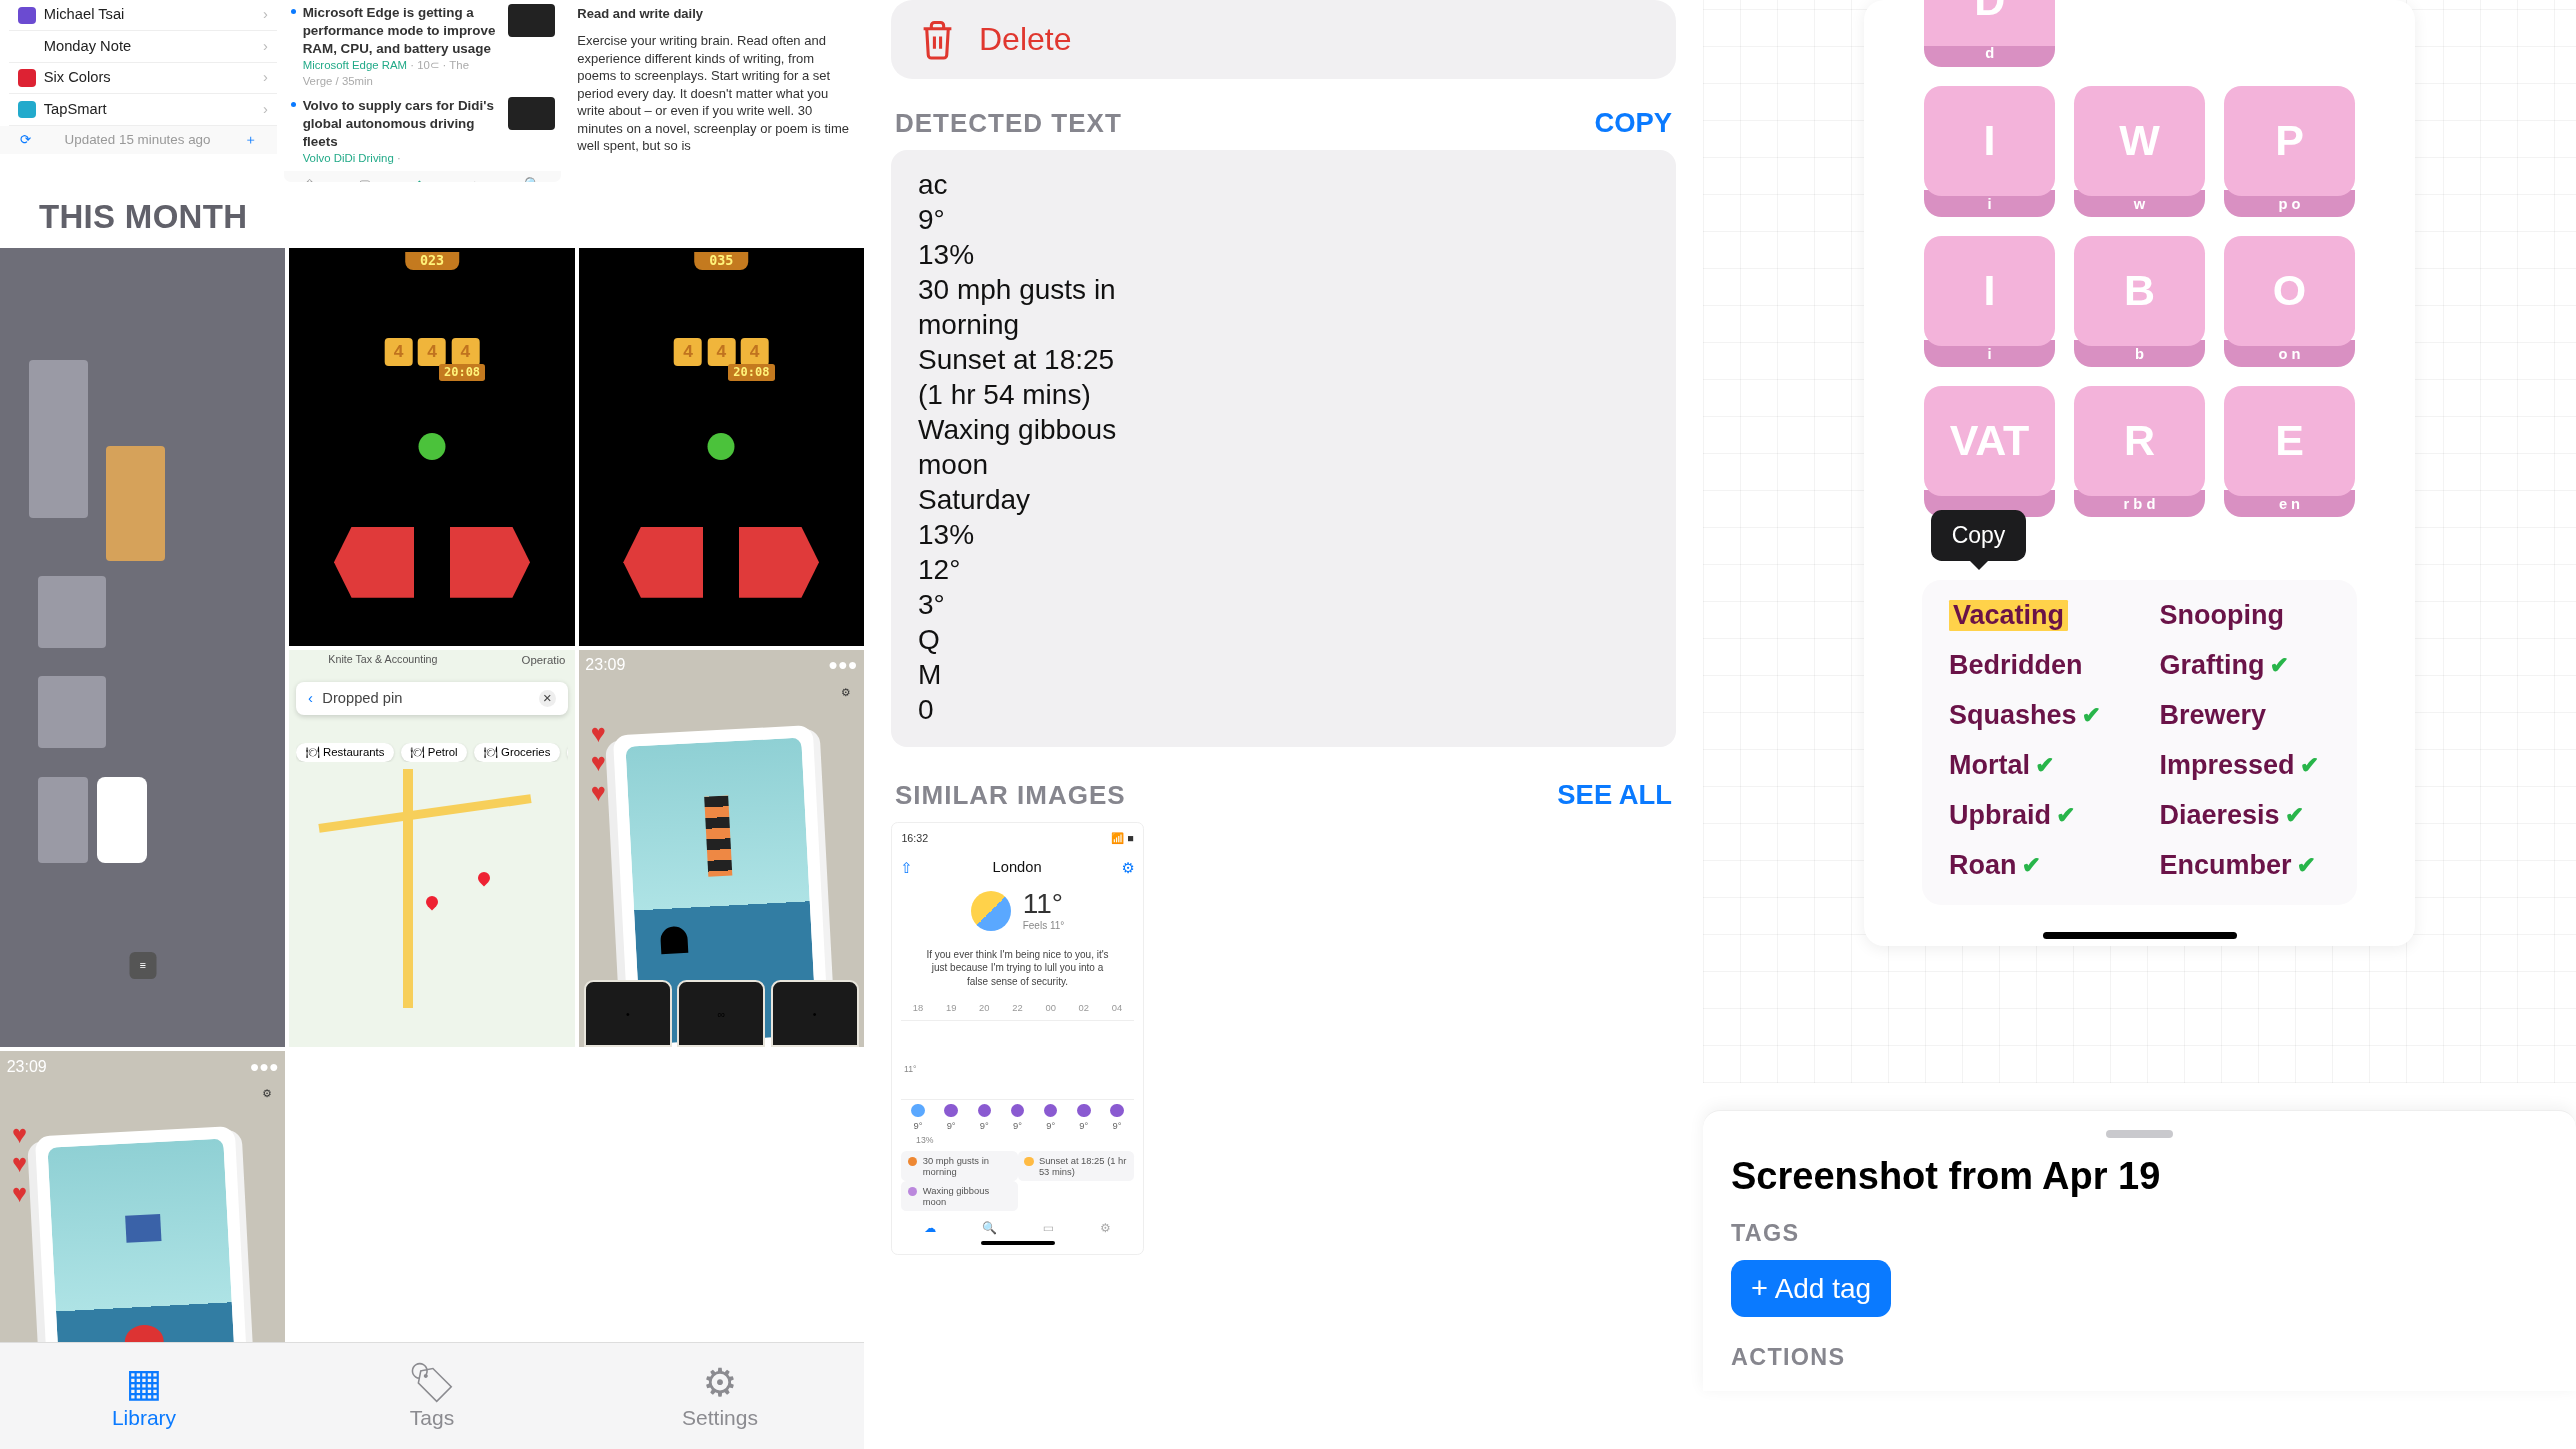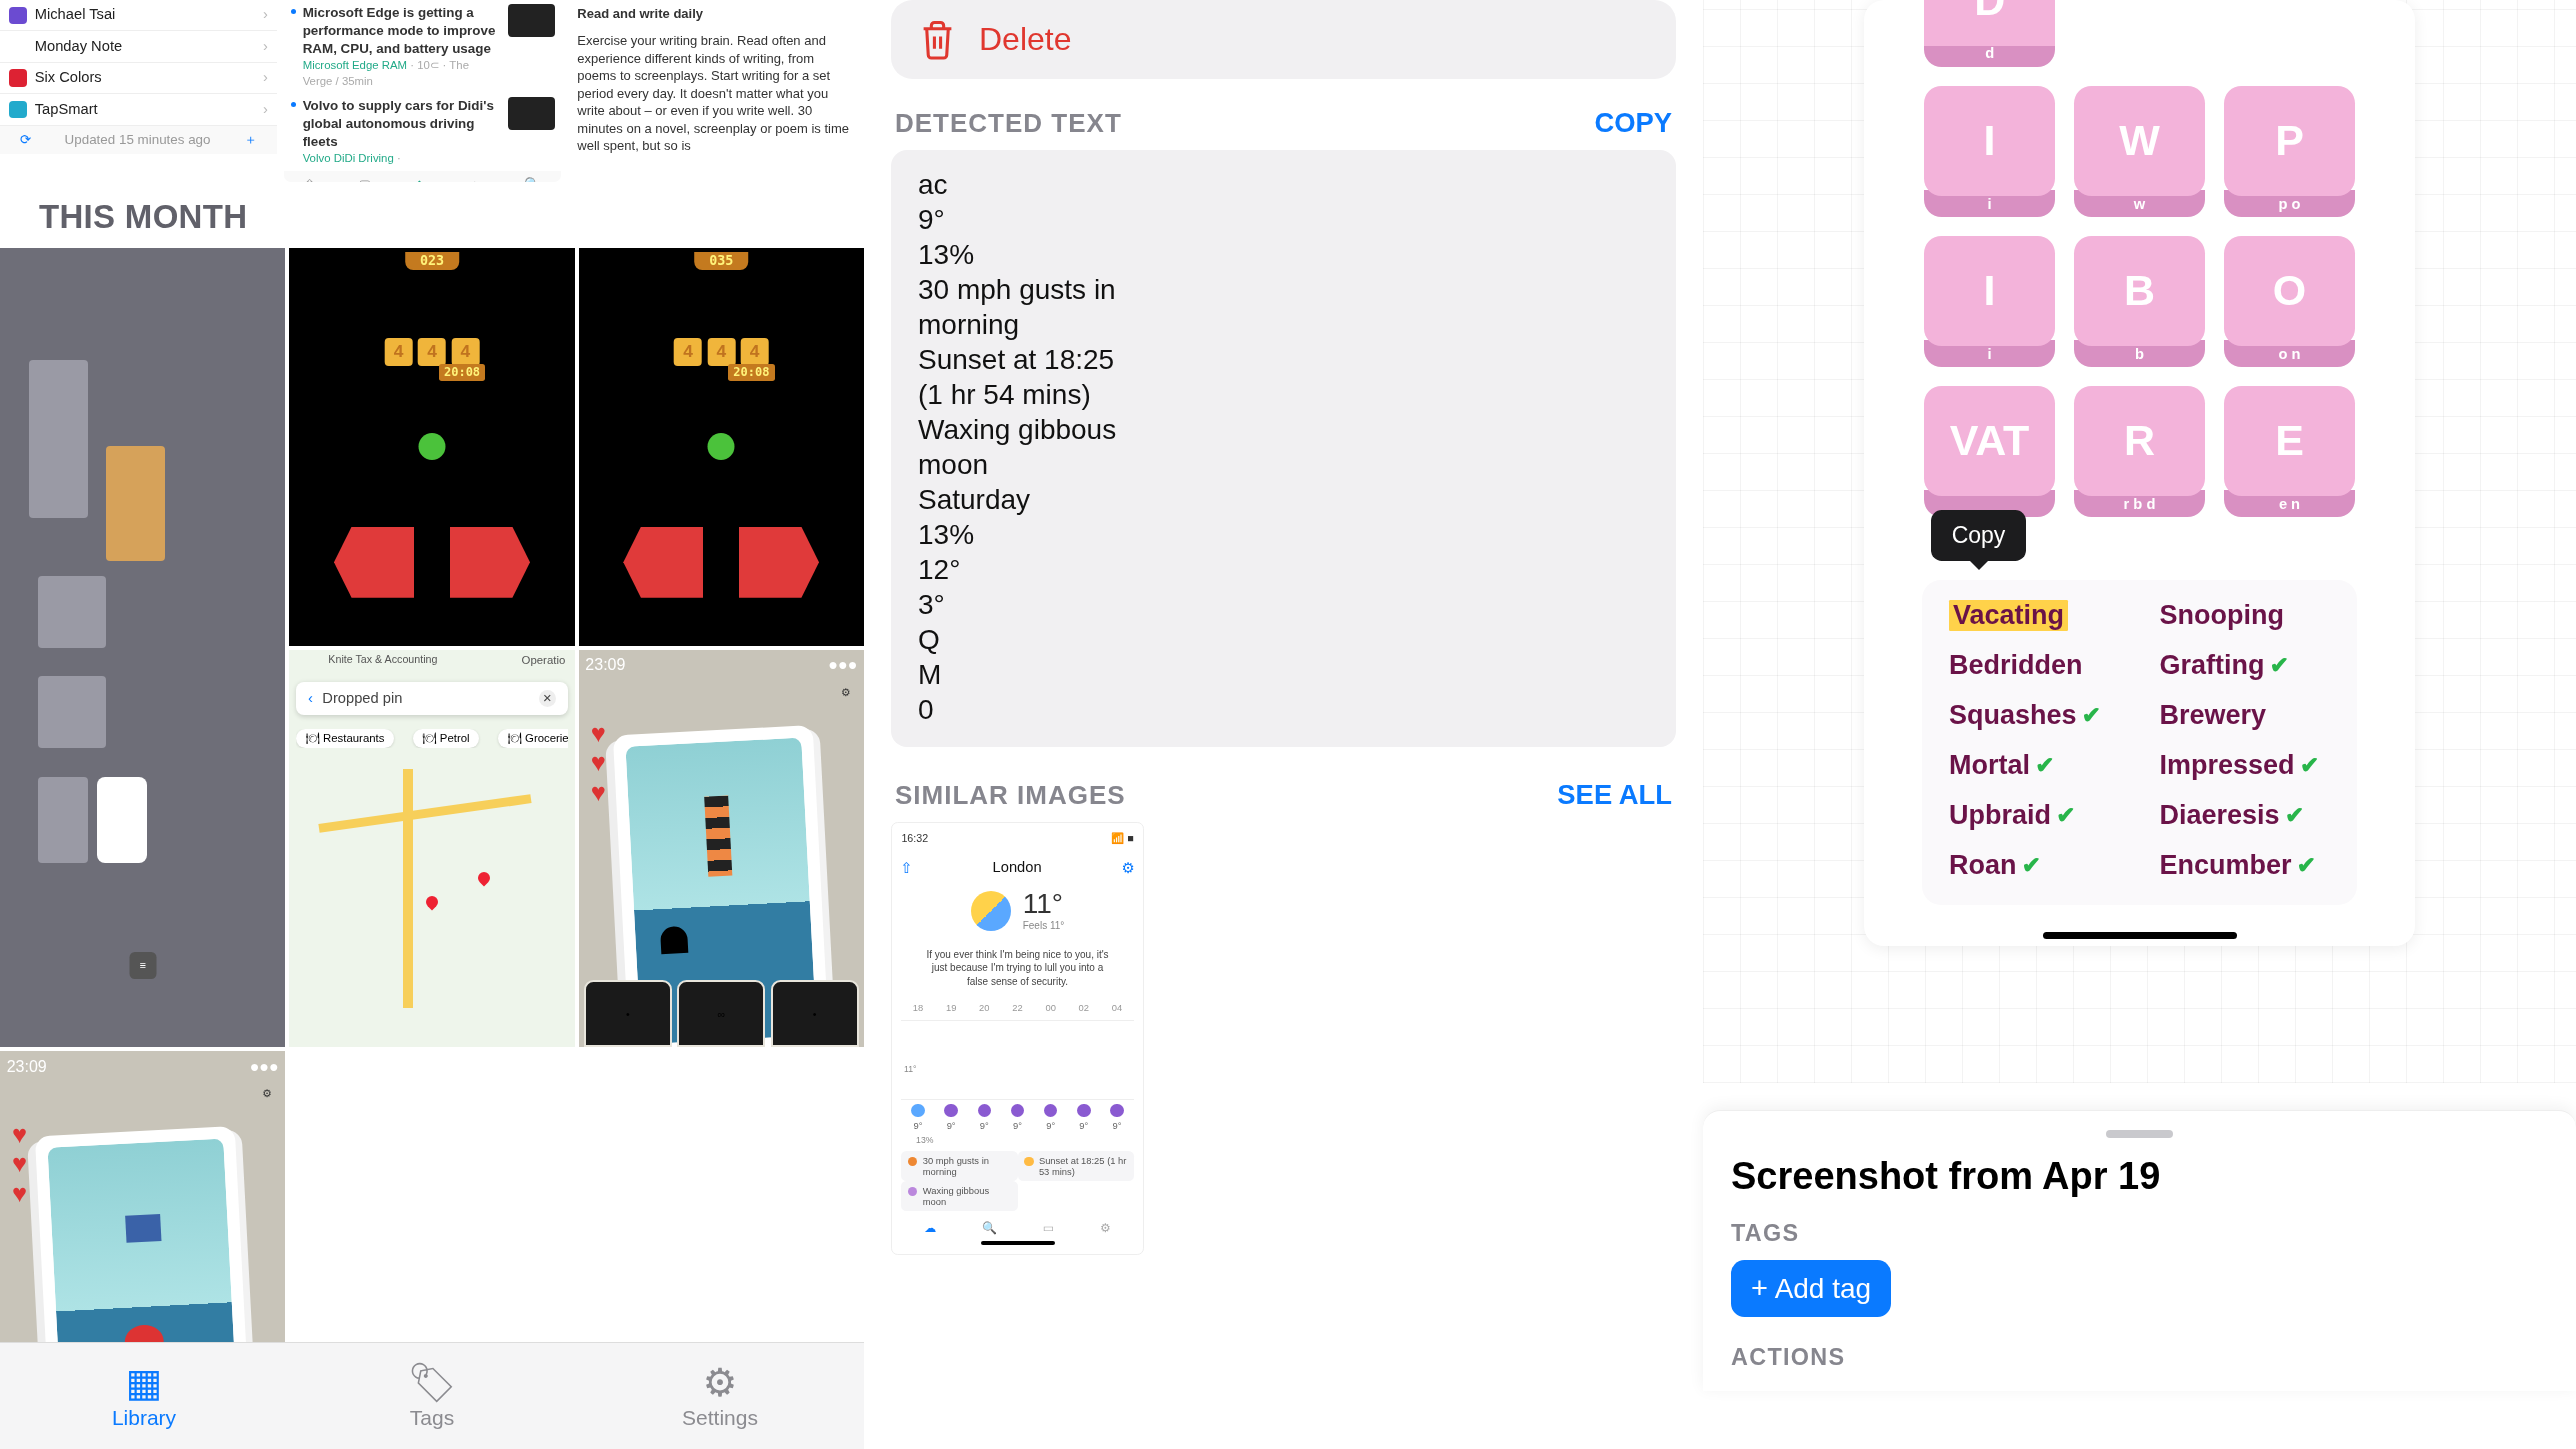--- a/index.html
+++ b/index.html
@@ -4,21 +4,21 @@
 <style>
 * { margin: 0; padding: 0; box-sizing: border-box; font-family: -apple-system, BlinkMacSystemFont, "Segoe UI", Helvetica, Arial, sans-serif; }
 body { background: #fff; width: 2576px; height: 1449px; transform-origin: top left; display: flex; }
 
 
 .panel-left { width: 864px; height: 100%; background: #fff; display: flex; flex-direction: column; position: relative; }
 
 
 .feed-area { height: 186px; width: 100%; display: flex; gap: 6.7px; padding: 0 0 4px 0; }
 .feed-col { flex: 1; background:#fff; display:flex; flex-direction:column; font-size:14.7px; line-height:1.35; border-radius:6.7px; overflow:hidden; }
-.feed-row { display:flex; align-items:center; gap:8px; padding:5.3px 9.4px; border-bottom:0.7px solid #eee; }
+.feed-row { display:flex; align-items:center; gap:8px; padding:5.3px 9.4px; border-bottom:0.7px solid #eee;margin-left:9px; }
 .feed-row .dot{ width:17.4px; height:17.4px; border-radius:4px; background:#eee; }
 .feed-row .txt{ flex:1; color:#222; }
 .feed-foot{ display:flex; align-items:center; justify-content:space-between; padding:5.3px 20px; color:#999; font-size:13.4px; background:#f9f9f9; }
 .feed-article{ padding:4px 6.7px; font-size:12px; color:#333; }
 .feed-article .h{ font-weight:700; font-size:13.4px;}
 .feed-article .src{ color:#2a8; font-size:11.4px; }
 .feed-article .src .g{color:#aaa;}
 .feed-col.c3{ padding:5.3px 9.4px; font-size:13px; color:#333; background:#fff;}
 .feed-col.c3 .h{ font-weight:700; margin-bottom:4px;}
 
@@ -39,21 +39,21 @@
 .pinball .mid{ position:absolute; top:45%; left:50%; transform:translate(-50%,-50%); display:flex; gap:5.3px;}
 .pinball .mid .b{ width:28px; height:28px; background:#f0b53b; color:#c0731f; font-weight:800; display:flex; align-items:center; justify-content:center; border-radius:4px; font-size:17.4px;}
 .pinball .green{ position:absolute; bottom:8%; left:50%; transform:translateX(-50%); width:27px; height:27px; background:#4bc23b; border-radius:50%;}
 .pinball .bot{ flex:1; display:flex; align-items:center; justify-content:center; gap:36px; }
 .pinball .pad{ width:80px; height:71px; background:#e03a3a; clip-path:polygon(22% 0,100% 0,100% 100%,22% 100%,0 50%); }
 .pinball .pad.r{ transform:scaleX(-1);}
 .pinball .hud{ position:absolute; bottom:42.5%; left:6.7px; background:#c47a1f; color:#fff37a; padding:1.3px 5.3px; border-radius:2.7px; font-weight:700; font-size:12px; font-family:monospace;}
 
 .mapthumb{ background:#eef5eb; position:relative; }
 .mapthumb .top{ position:absolute; left:6.7px; right:6.7px; top:32px; background:#fff; border-radius:8px; padding:8px 12px; color:#444; font-size:14.7px; display:flex; align-items:center; gap:9.4px; box-shadow:0 1.3px 5.3px rgba(0,0,0,.15);}
-.mapthumb .chipbar{position:absolute; top:79px; left:6.7px; right:6.7px; display:flex; gap:19px; overflow:hidden;}
+.mapthumb .chipbar{position:absolute; top:93px; left:6.7px; right:6.7px; display:flex; gap:7px; overflow:hidden;}
 .mapthumb .chip{ background:#fff; border-radius:12px; padding:2.7px 9.4px; font-size:11.4px; box-shadow:0 0.7px 2.7px rgba(0,0,0,.15); white-space:nowrap;}
 .mapthumb .pin{ position:absolute; width:12px; height:12px; background:#e23; border-radius:50% 50% 50% 0; transform:rotate(-45deg);}
 .mapthumb .road{position:absolute; background:#f7cf5a;}
 
 .cards{ background:#c8c4b9; position:relative;}
 .cards .status{ position:absolute; top:6.7px; left:0; right:0; padding:0 6.7px; display:flex; justify-content:space-between; font-size:16px; color:#fff;}
 .cards .gear{ position:absolute; top:36px; right:13.4px; color:#333;}
 .cards .heart{ position:absolute; left:12px; color:#d33; font-size:25.4px; line-height:1;}
 .cards .stack{ position:absolute; left:50%; top:80px; transform:translateX(-50%) rotate(-3deg); width:70%; aspect-ratio:.62; background:#fff; border-radius:14.7px; box-shadow:-8px 5.3px 0 #eee, 6.7px 4px 0 #f2f2f2;}
 .cards .scene{ position:absolute; inset:12px; border-radius:9.4px; overflow:hidden;}

